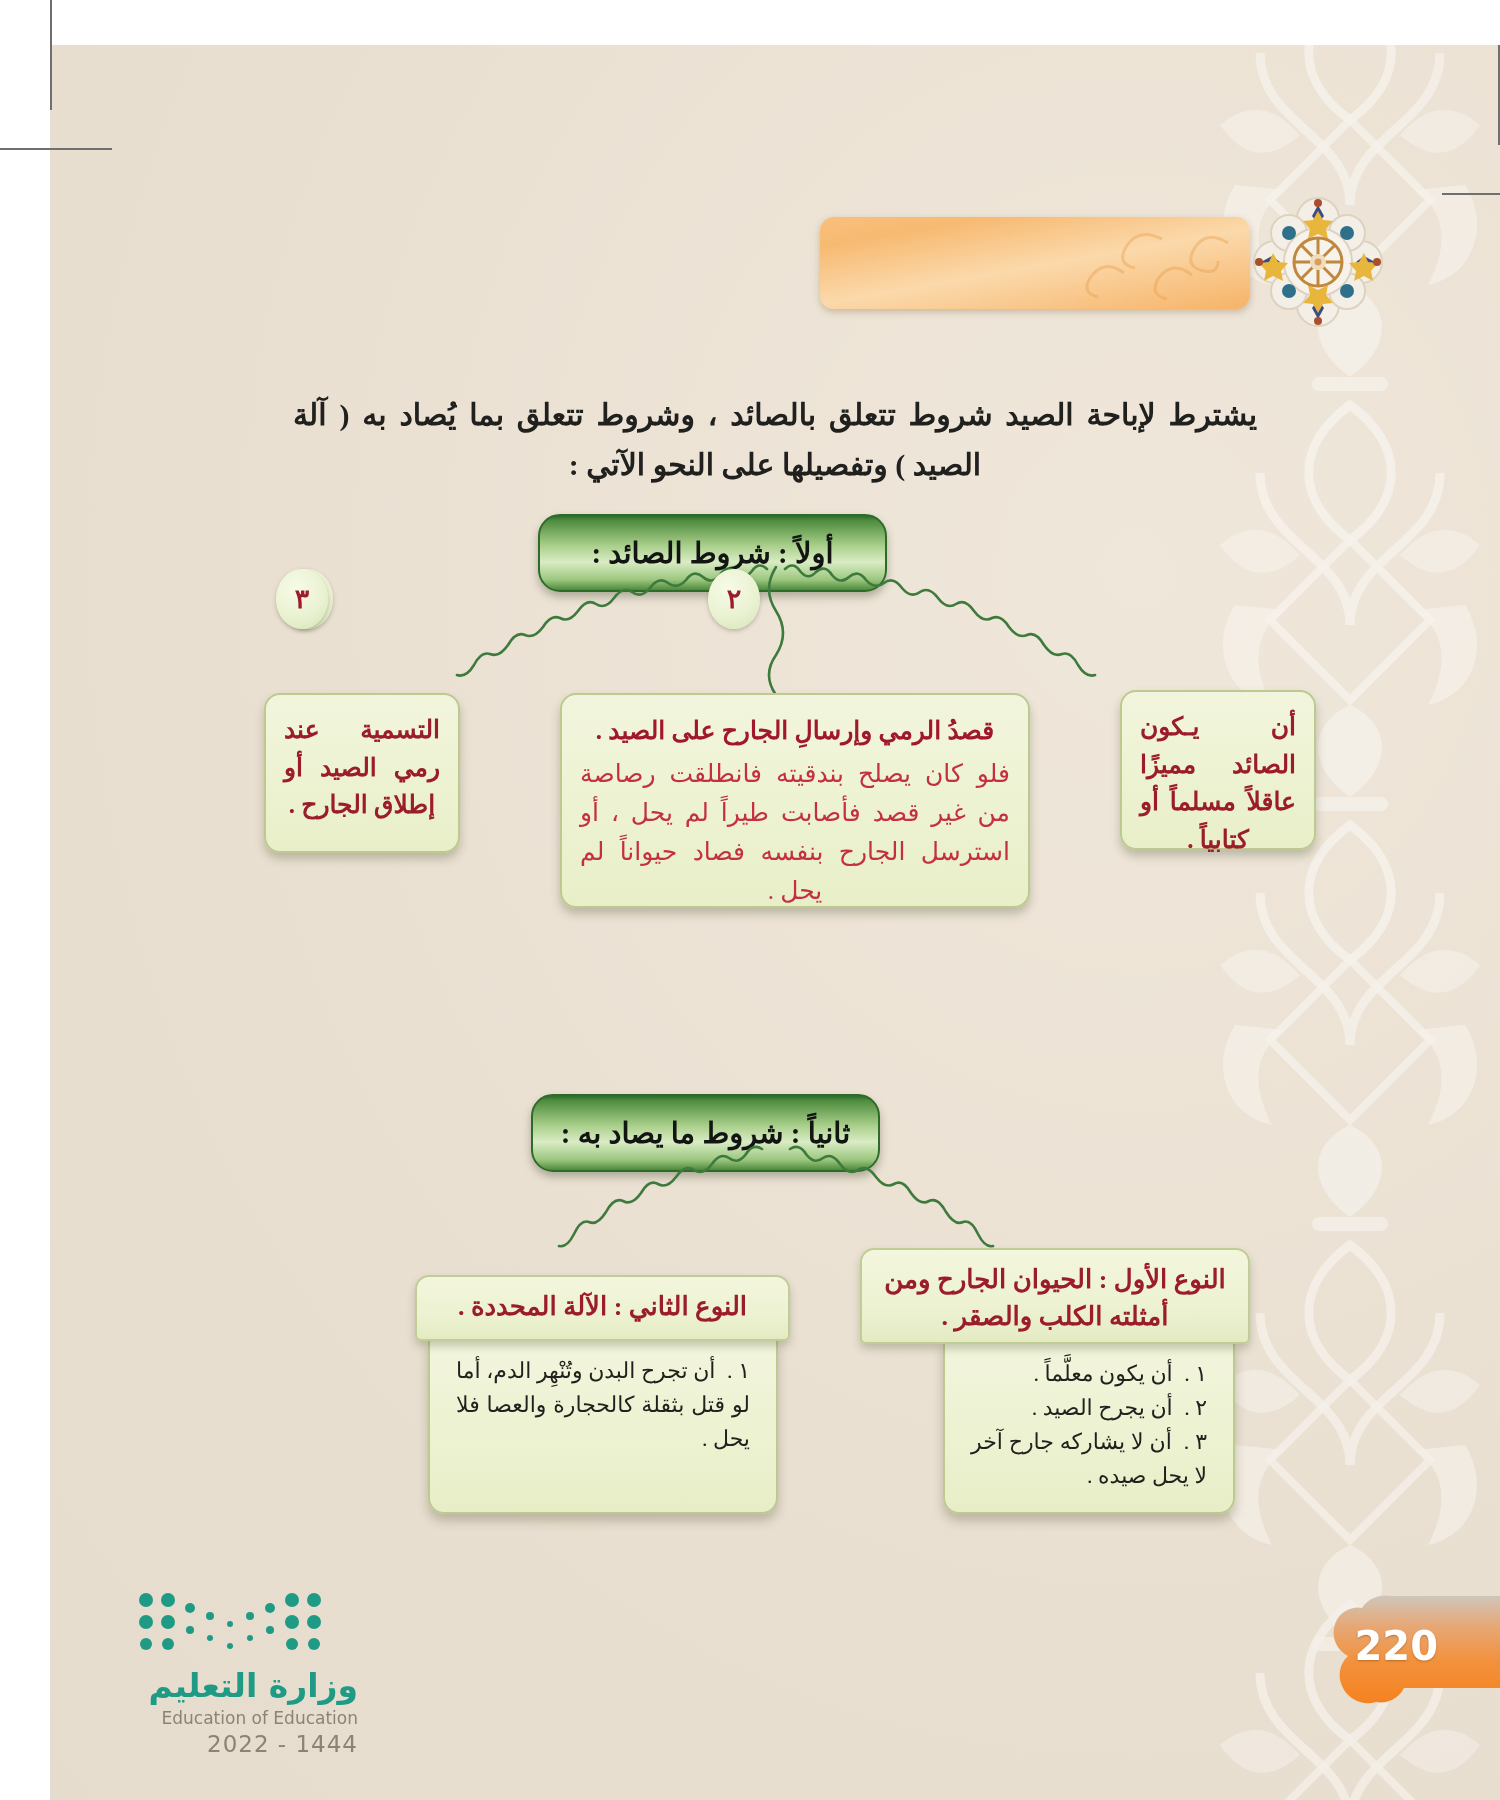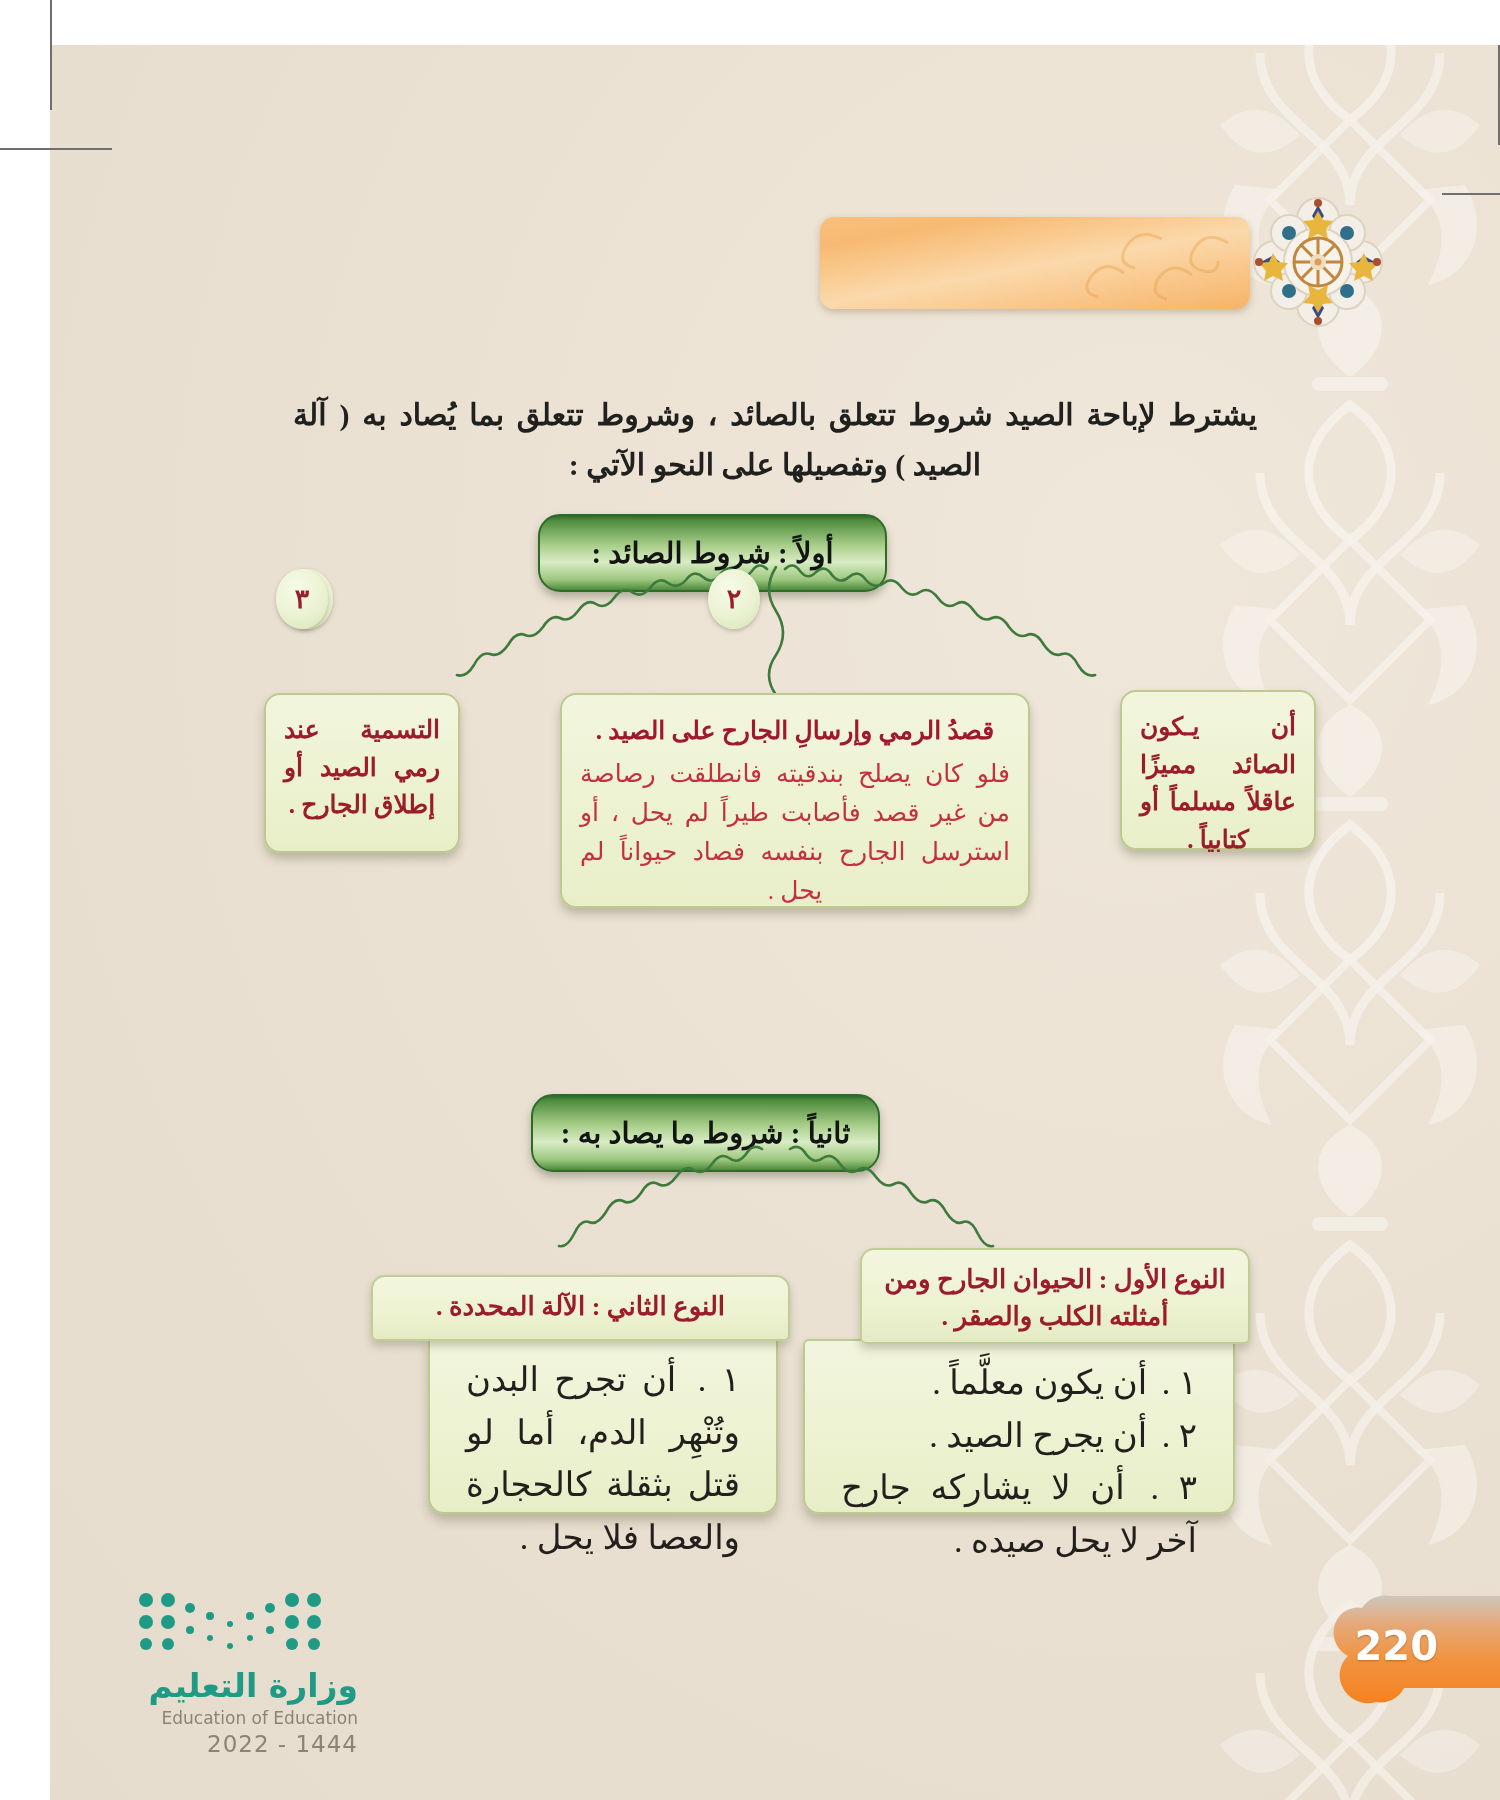--- a/index.html
+++ b/index.html
@@ -151,29 +151,29 @@
     text-align:center;
     z-index:3;
   }
   .grp-body{
     position:absolute;
     border-radius:6px 6px 16px 16px;
     background:linear-gradient(180deg,#f2f5dd 0%,#edf2d2 55%,#e7eec7 100%);
     border:2px solid #bcc98f;
     box-shadow:0 7px 11px rgba(90,95,60,.33);
     direction:rtl;color:#221f1c;
-    padding:16px 36px;box-sizing:border-box;
-    font-size:34px;line-height:1.55;
+    padding:16px 26px;box-sizing:border-box;
+    font-size:22px;line-height:1.55;
     text-align:justify;text-align-last:right;
     z-index:2;
   }
 
   #grp-r-head{right:250px;top:1203px;width:390px;height:96px;}
-  #grp-r-body{right:265px;top:1294px;width:432px;height:175px;}
-  #grp-l-head{right:710px;top:1230px;width:419px;height:66px;}
+  #grp-r-body{right:265px;top:1294px;width:292px;height:175px;}
+  #grp-l-head{right:710px;top:1230px;width:375px;height:66px;}
   #grp-l-body{right:722px;top:1291px;width:350px;height:178px;}
 
   .li{display:block;}
   .li .n{margin-left:6px;}
 
   
   #connectors{position:absolute;left:0;top:0;width:1450px;height:1755px;pointer-events:none;z-index:1;}
 
   
   #moe-logo{position:absolute;right:1142px;top:1545px;width:260px;}

